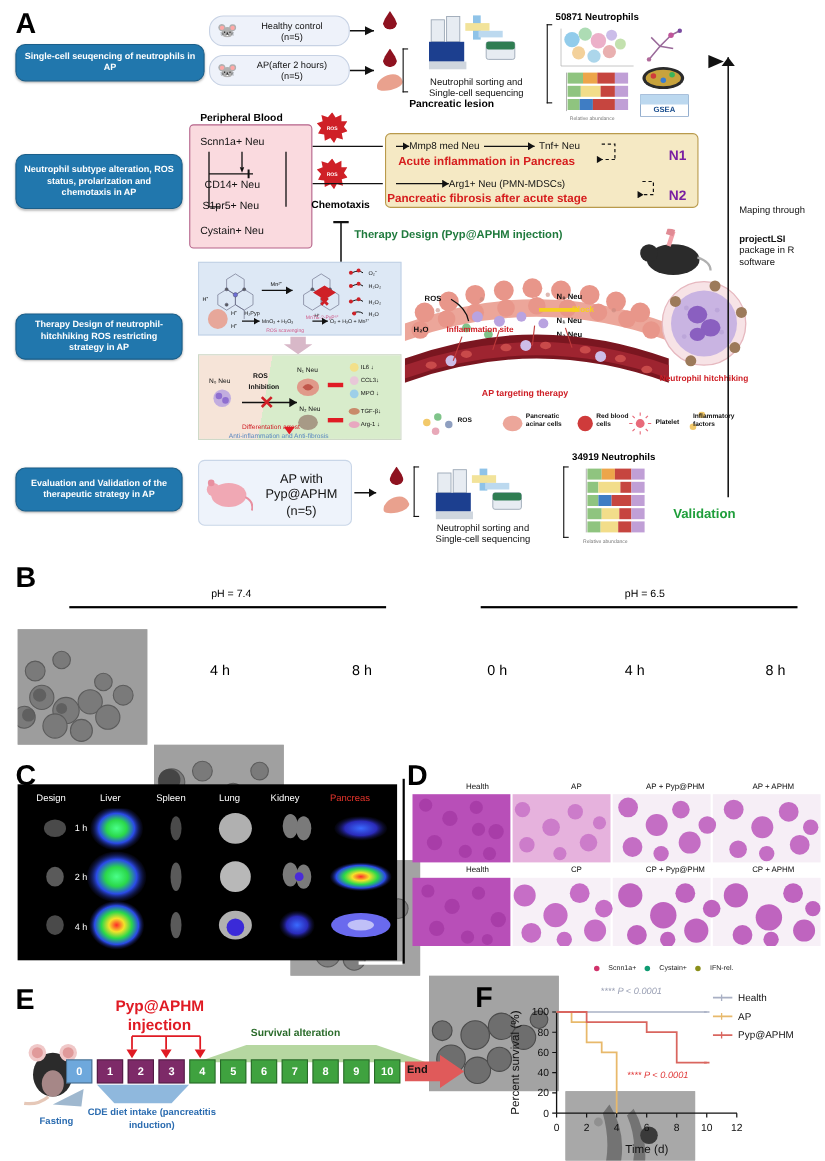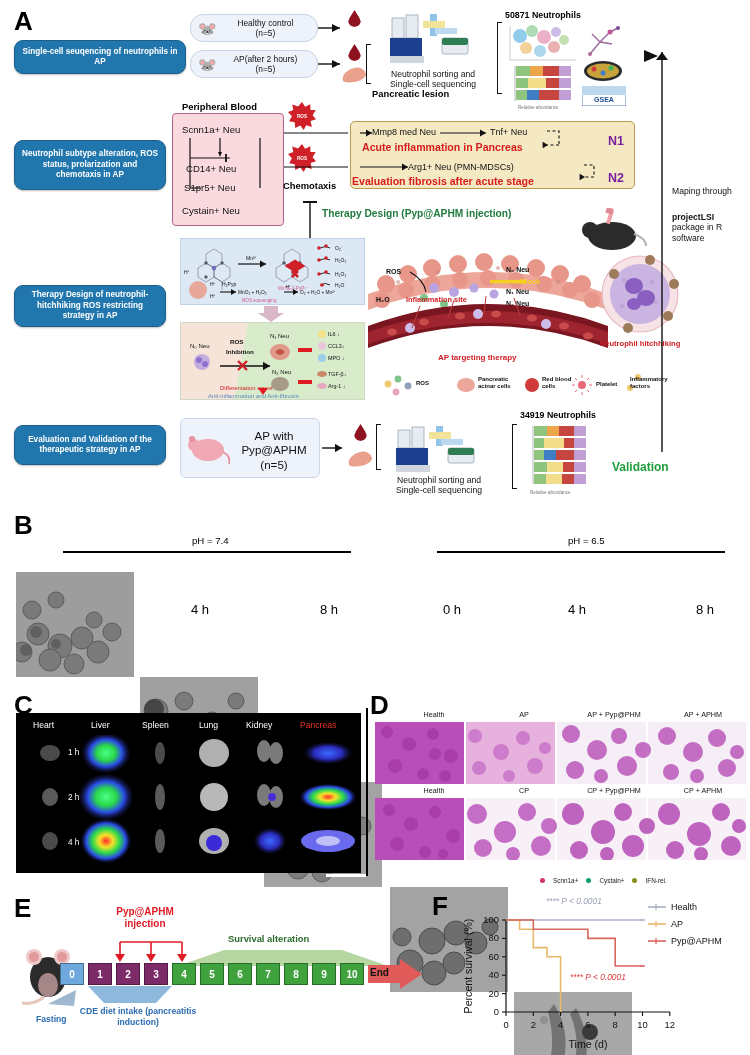--- a/index.html
+++ b/index.html
@@ -78,21 +78,21 @@
 
   
   .dlab{ font-size:7.2px; color:#111; text-align:center; }
 
   
   .daybox{ width:24px;height:22px; display:flex;align-items:center;justify-content:center;
     color:#fff; font-weight:bold; font-size:10px; border:1px solid rgba(0,0,0,.35); }
   .d0{ background:#6ea8dc; }
   .dpurp{ background:#7d2a68; }
   .dgrn{ background:#3fa23f; }
-  .e-red{ color:#e01b24; font-weight:bold; font-size:10px; text-align:center; line-height:1.2;}
+  .e-red{ color:#e01b24; font-weight:bold; font-size:14px; text-align:center; line-height:1.2;}
   .e-grn{ color:#2a6b2a; font-weight:bold; font-size:9.4px; }
   .e-blue{ color:#2b6cb0; font-weight:bold; font-size:8.6px; text-align:center; line-height:1.25;}
   .legend-f{ font-size:9px; color:#111; }
   .pval{ font-size:8.4px; }
   .mini-leg{ font-size:6.4px; color:#222; }
 </style>
 </head>
 <body>
 
 <div class="abs panel-letter" style="left:14px;top:8px;">A</div>
@@ -220,21 +220,21 @@
 
 <div class="abs ros-burst" style="left:288px;top:102px;">ROS</div>
 <div class="abs ros-burst" style="left:288px;top:144px;">ROS</div>
 
 <div class="abs pb-title" style="left:372px;top:88px;">Pancreatic lesion</div>
 <div class="abs lesion-box" style="left:350px;top:121px;width:285px;height:68px;"></div>
 <div class="abs" style="left:372px;top:127px;font-size:9px;color:#111;">Mmp8 med Neu</div>
 <div class="abs" style="left:490px;top:127px;font-size:9px;color:#111;">Tnf+ Neu</div>
 <div class="abs lesion-red" style="left:362px;top:141px;font-size:10.6px;">Acute inflammation in Pancreas</div>
 <div class="abs" style="left:408px;top:162px;font-size:9px;color:#111;">Arg1+ Neu (PMN-MDSCs)</div>
-<div class="abs lesion-red" style="left:352px;top:175px;font-size:10.6px;">Evaluation fibrosis after acute stage</div>
+<div class="abs lesion-red" style="left:352px;top:175px;font-size:10.6px;">Pancreatic fibrosis after acute stage</div>
 <div class="abs n-tag" style="left:608px;top:134px;">N1</div>
 <div class="abs n-tag" style="left:608px;top:171px;">N2</div>
 <svg class="abs" width="280" height="70" style="left:352px;top:121px;">
   <defs>
       <marker id="ah2" markerWidth="6" markerHeight="6" refX="5" refY="3" orient="auto">
         <path d="M0,0 L5,3 L0,6 z" fill="#111"></path>
       </marker>
   <marker id="ah2l" markerWidth="6" markerHeight="6" refX="1" refY="3" orient="auto">
         <path d="M5,0 L0,3 L5,6 z" fill="#111"></path>
       </marker>
@@ -652,21 +652,21 @@
         <circle cx="50" cy="96" r="5"></circle>
         <circle cx="86" cy="92" r="5"></circle>
         <circle cx="96" cy="70" r="4"></circle>
     </g>
   </svg>
 </div>
 
 <div class="abs panel-letter" style="left:14px;top:692px;">C</div>
 <div class="abs cblack" style="left:16px;top:713px;width:345px;height:160px;"></div>
 
-<div class="abs corg-lab" style="left:33px;top:720px;">Heart</div>
+<div class="abs corg-lab" style="left:33px;top:720px;">Design</div>
 <div class="abs corg-lab" style="left:91px;top:720px;">Liver</div>
 <div class="abs corg-lab" style="left:142px;top:720px;">Spleen</div>
 <div class="abs corg-lab" style="left:199px;top:720px;">Lung</div>
 <div class="abs corg-lab" style="left:246px;top:720px;">Kidney</div>
 <div class="abs corg-lab red" style="left:300px;top:720px;">Pancreas</div>
 
 <div class="abs ctime" style="left:20px;top:748px;">1 h</div>
 <div class="abs ctime" style="left:20px;top:793px;">2 h</div>
 <div class="abs ctime" style="left:20px;top:838px;">4 h</div>
 

